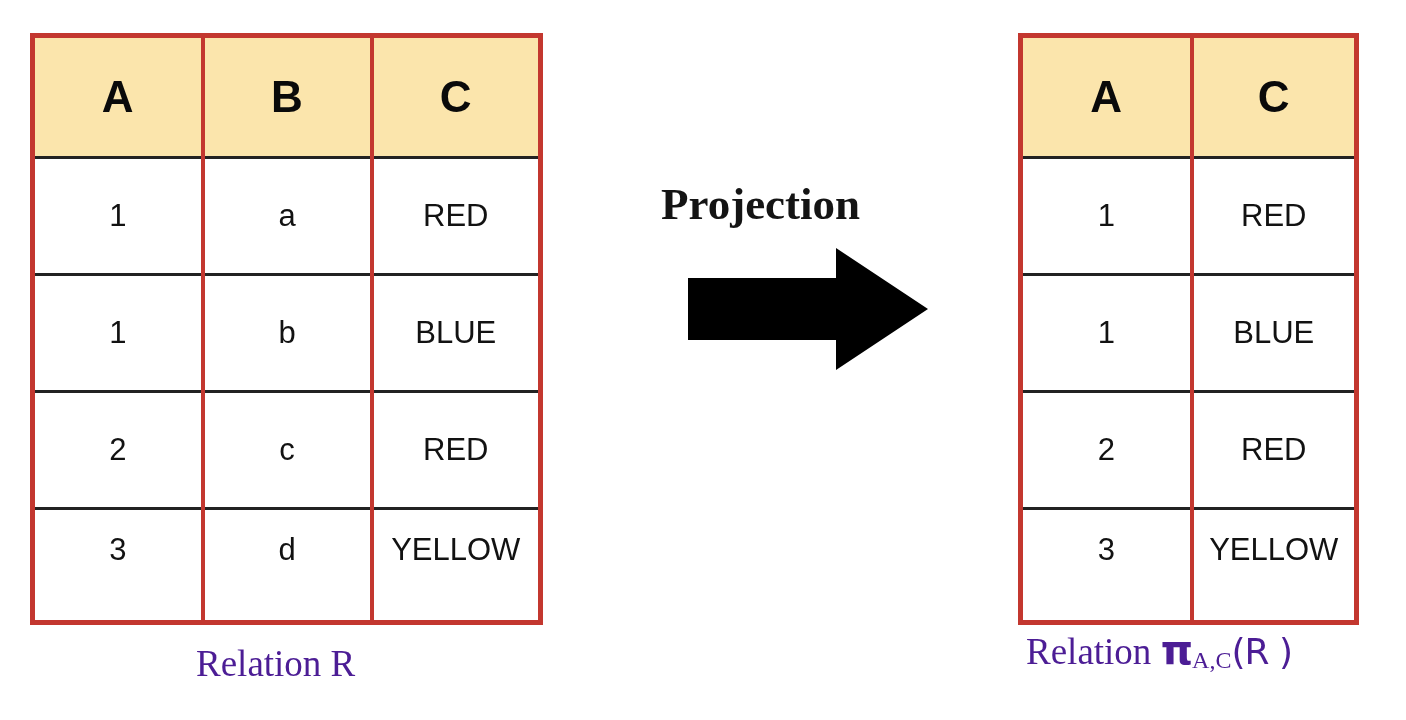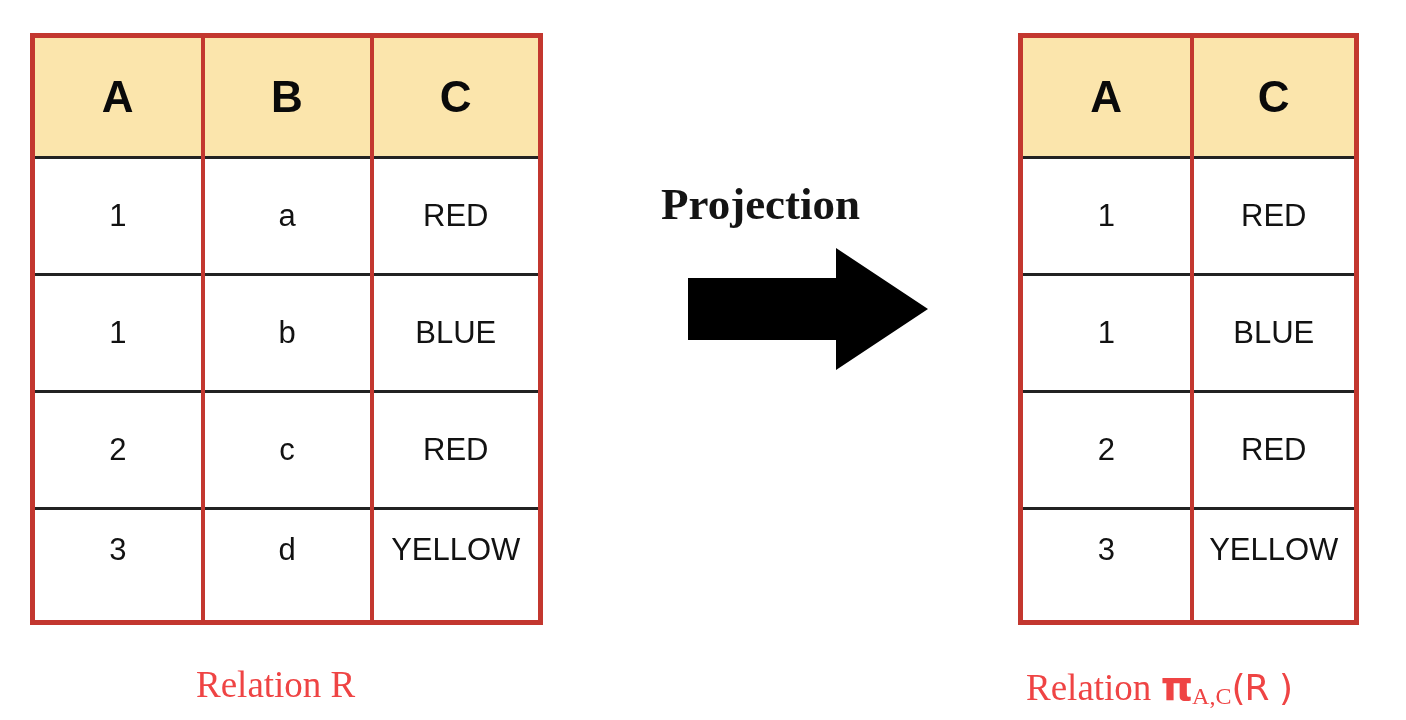--- a/index.html
+++ b/index.html
@@ -92,32 +92,31 @@
   #table-right .col-c { width: 165px; }
   #table-right .hdr-row th { height: 118px; }
   #table-right .row-std td { height: 114px; }
   #table-right .tall-row td { height: 110px; }
 
   
   .caption {
     position: absolute;
     font-family: "Liberation Serif", serif;
     font-size: 37px;
-    color: #ef4444;
+    color: #4c1d95;
     white-space: nowrap;
     line-height: 1;
-    margin-top: 21px;
   }
   #caption-left {
     left: 196px;
     top: 645px;
   }
   #caption-right {
     left: 1026px;
-    top: 645px;
+    top: 630px;
   }
   .pi-glyph {
     font-family: "DejaVu Sans", sans-serif;
     font-weight: bold;
     font-size: 41px;
     letter-spacing: -1px;
   }
   .pi-sub {
     font-family: "Liberation Serif", serif;
     font-size: 24px;

